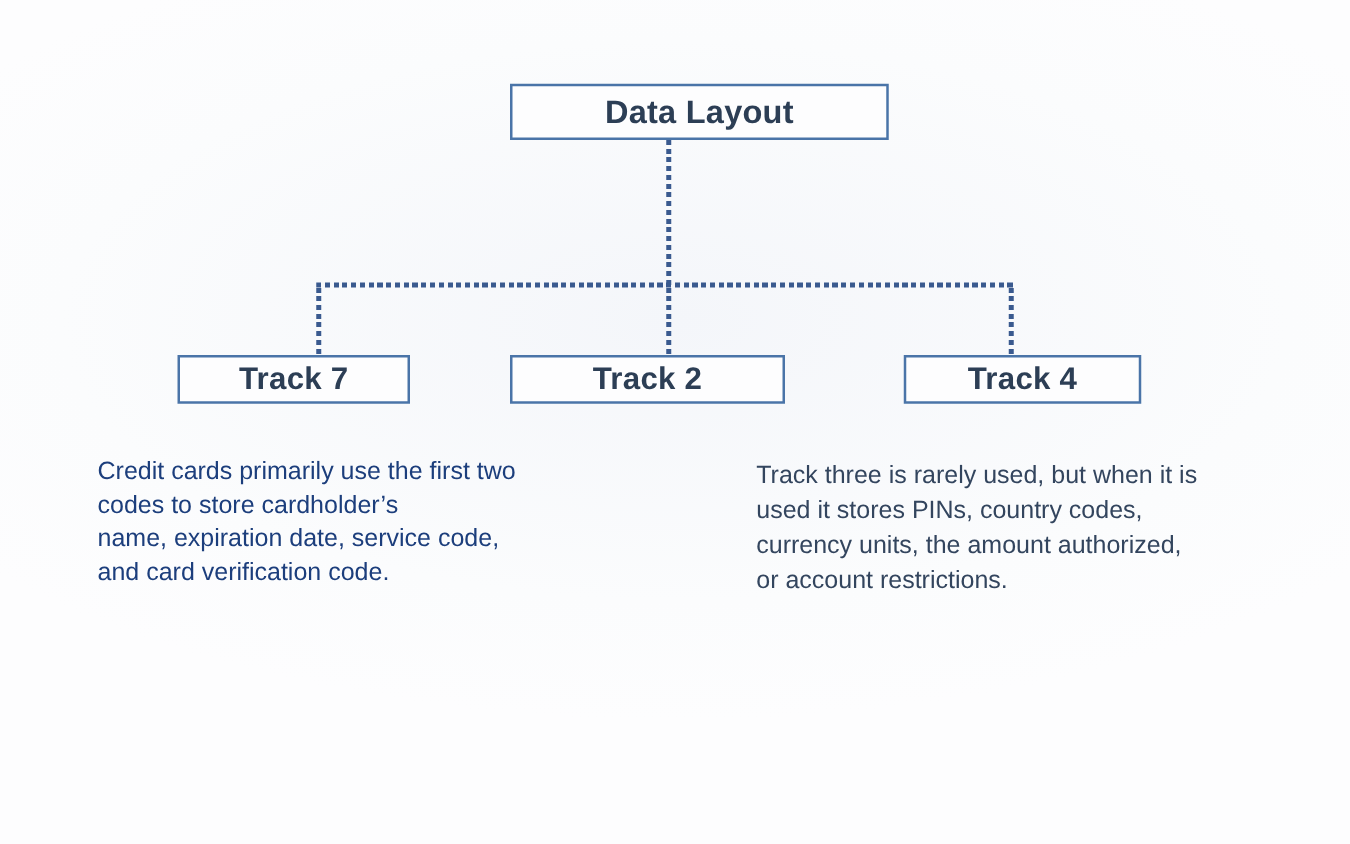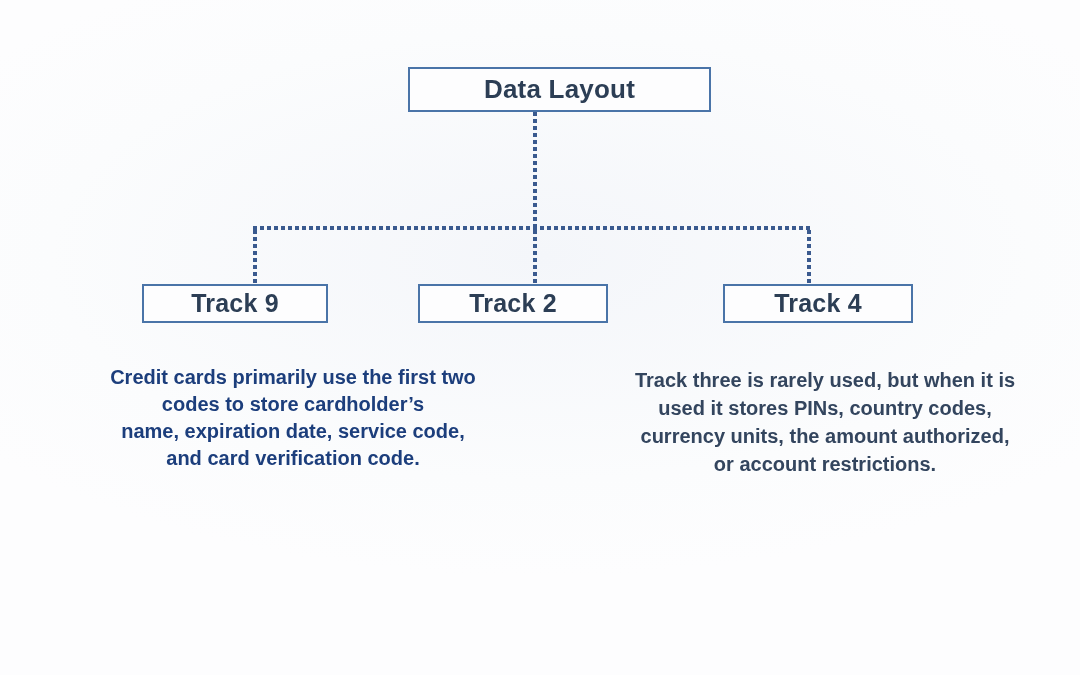--- a/index.html
+++ b/index.html
@@ -22,43 +22,43 @@
     display: flex;
     align-items: center;
     justify-content: center;
     color: #2c3e55;
     font-weight: 700;
     letter-spacing: 0.2px;
   }
   .node-root  { left: 408px; top: 67px;  width: 303px; height: 45px; font-size: 26px; }
   .node-track { top: 284px; height: 39px; font-size: 25px; }
   .node-track1 { left: 142px; width: 186px; }
-  .node-track2 { left: 418px; width: 190px; }
+  .node-track2 { left: 408px; width: 220px; }
   .node-track3 { left: 723px; width: 190px; }
 
   .conn-v {
     position: absolute;
     width: 4px;
     background-image: repeating-linear-gradient(to bottom, #3a5a8f 0px, #3a5a8f 4px, rgba(58,90,143,0) 4px, rgba(58,90,143,0) 7px);
   }
   .conn-h {
     position: absolute;
     height: 4px;
     background-image: repeating-linear-gradient(to right, #3a5a8f 0px, #3a5a8f 4px, rgba(58,90,143,0) 4px, rgba(58,90,143,0) 7px);
   }
   .conn-root   { left: 533px; top: 112px; height: 118px; }
   .conn-bus    { left: 253px; top: 226px; width: 558px; }
   .conn-drop1  { left: 253px; top: 230px; height: 54px; }
   .conn-drop2  { left: 533px; top: 230px; height: 54px; }
   .conn-drop3  { left: 807px; top: 230px; height: 54px; }
 
   .note {
     position: absolute;
-    text-align: center;
-    font-weight: 700;
+    text-align: left;
+    font-weight: 400;
   }
   .note-left {
     left: 78px; top: 364px; width: 430px;
     color: #1c3e7c;
     font-size: 20px; line-height: 27px;
   }
   .note-right {
     left: 605px; top: 366px; width: 440px;
     color: #33455e;
     font-size: 20px; line-height: 28px;
@@ -74,21 +74,21 @@
     <span>Data Layout</span>
   </div>
 
   <div class="conn-v conn-root"></div>
   <div class="conn-h conn-bus"></div>
   <div class="conn-v conn-drop1"></div>
   <div class="conn-v conn-drop2"></div>
   <div class="conn-v conn-drop3"></div>
 
   <div class="node node-track node-track1">
-    <span>Track 9</span>
+    <span>Track 7</span>
   </div>
   <div class="node node-track node-track2">
     <span>Track 2</span>
   </div>
   <div class="node node-track node-track3">
     <span>Track 4</span>
   </div>
 
   <div class="note note-left">
     <div class="note-line">Credit cards primarily use the first two</div>

